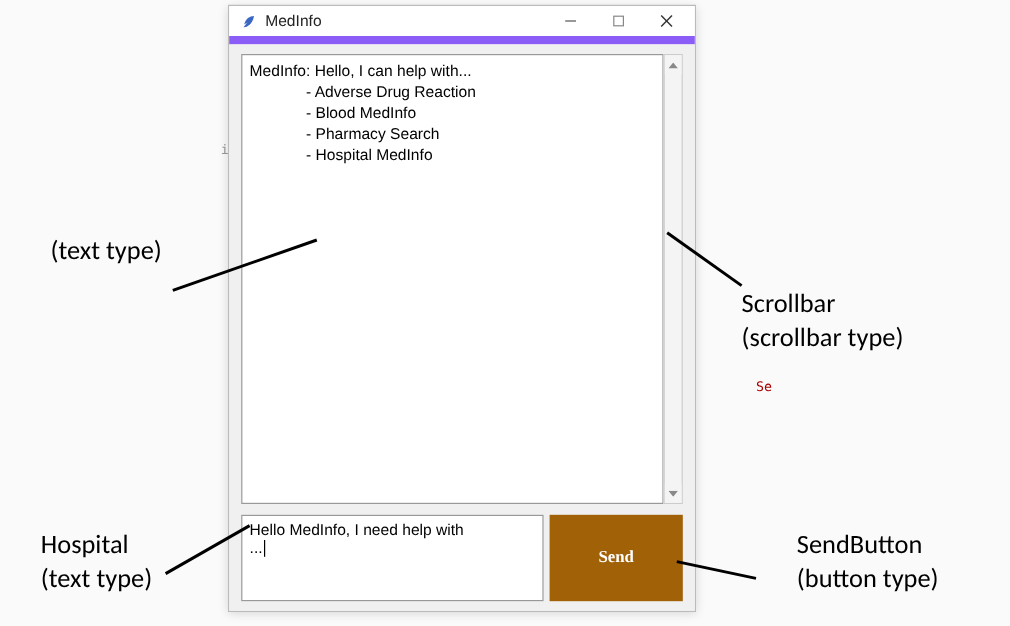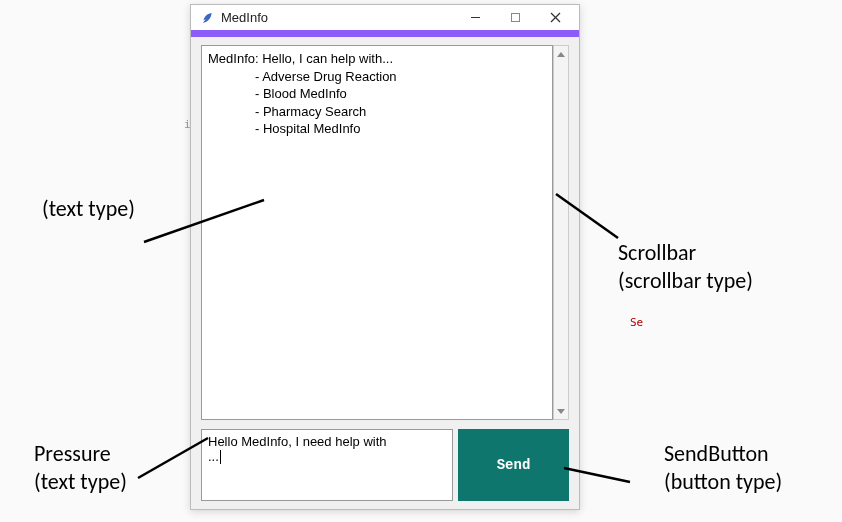--- a/index.html
+++ b/index.html
@@ -116,23 +116,23 @@
       background: #000;
       margin-left: 1px;
       vertical-align: middle;
     }
     .sendbtn {
       position: absolute;
       left: 267px;
       top: 392px;
       width: 111px;
       height: 72px;
-      background: #0f766e;
+      background: #a16207;
       color: #fff;
-      font-family: Liberation Mono, monospace;
+      font-family: Liberation Serif, serif;
       font-weight: bold;
       font-size: 14px;
       display: flex;
       align-items: center;
       justify-content: center;
       border: none;
       cursor: pointer;
     }
 
     
@@ -235,21 +235,21 @@
 
 <div class="annot" style="left:618px; top:195px;margin-top:44px;">
   <span>Scrollbar</span>
   <span class="sub">(scrollbar type)</span>
 </div>
 <svg class="line" style="left:552px; top:190px;" width="74" height="54">
   <line x1="4" y1="4" x2="66" y2="48" stroke="#000" stroke-width="2.5"></line>
 </svg>
 
 <div class="annot" style="left:34px; top:440px;">
-  <span>Pressure</span>
+  <span>Hospital</span>
   <span class="sub">(text type)</span>
 </div>
 <svg class="line" style="left:134px; top:434px;" width="80" height="52">
   <line x1="4" y1="44" x2="74" y2="4" stroke="#000" stroke-width="2.5"></line>
 </svg>
 
 <div class="annot" style="left:664px; top:440px;">
   <span>SendButton</span>
   <span class="sub">(button type)</span>
 </div>

